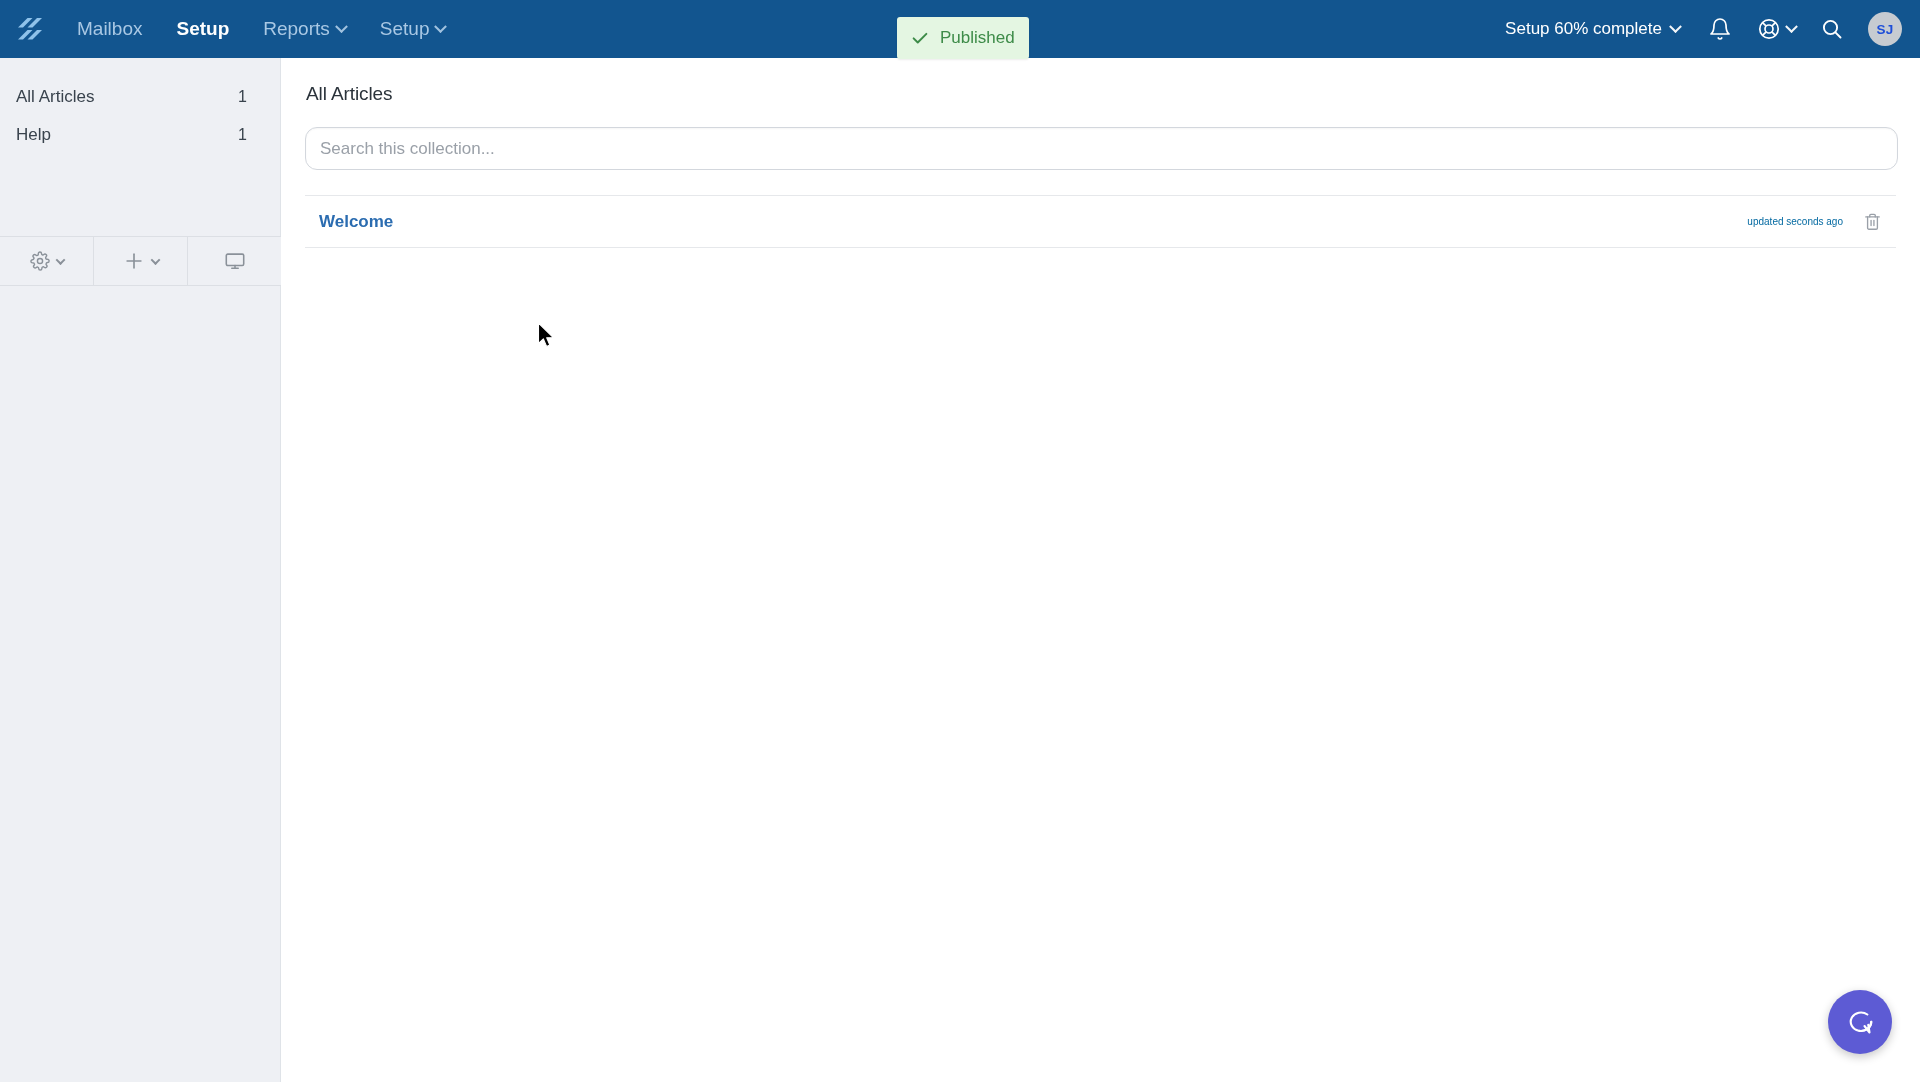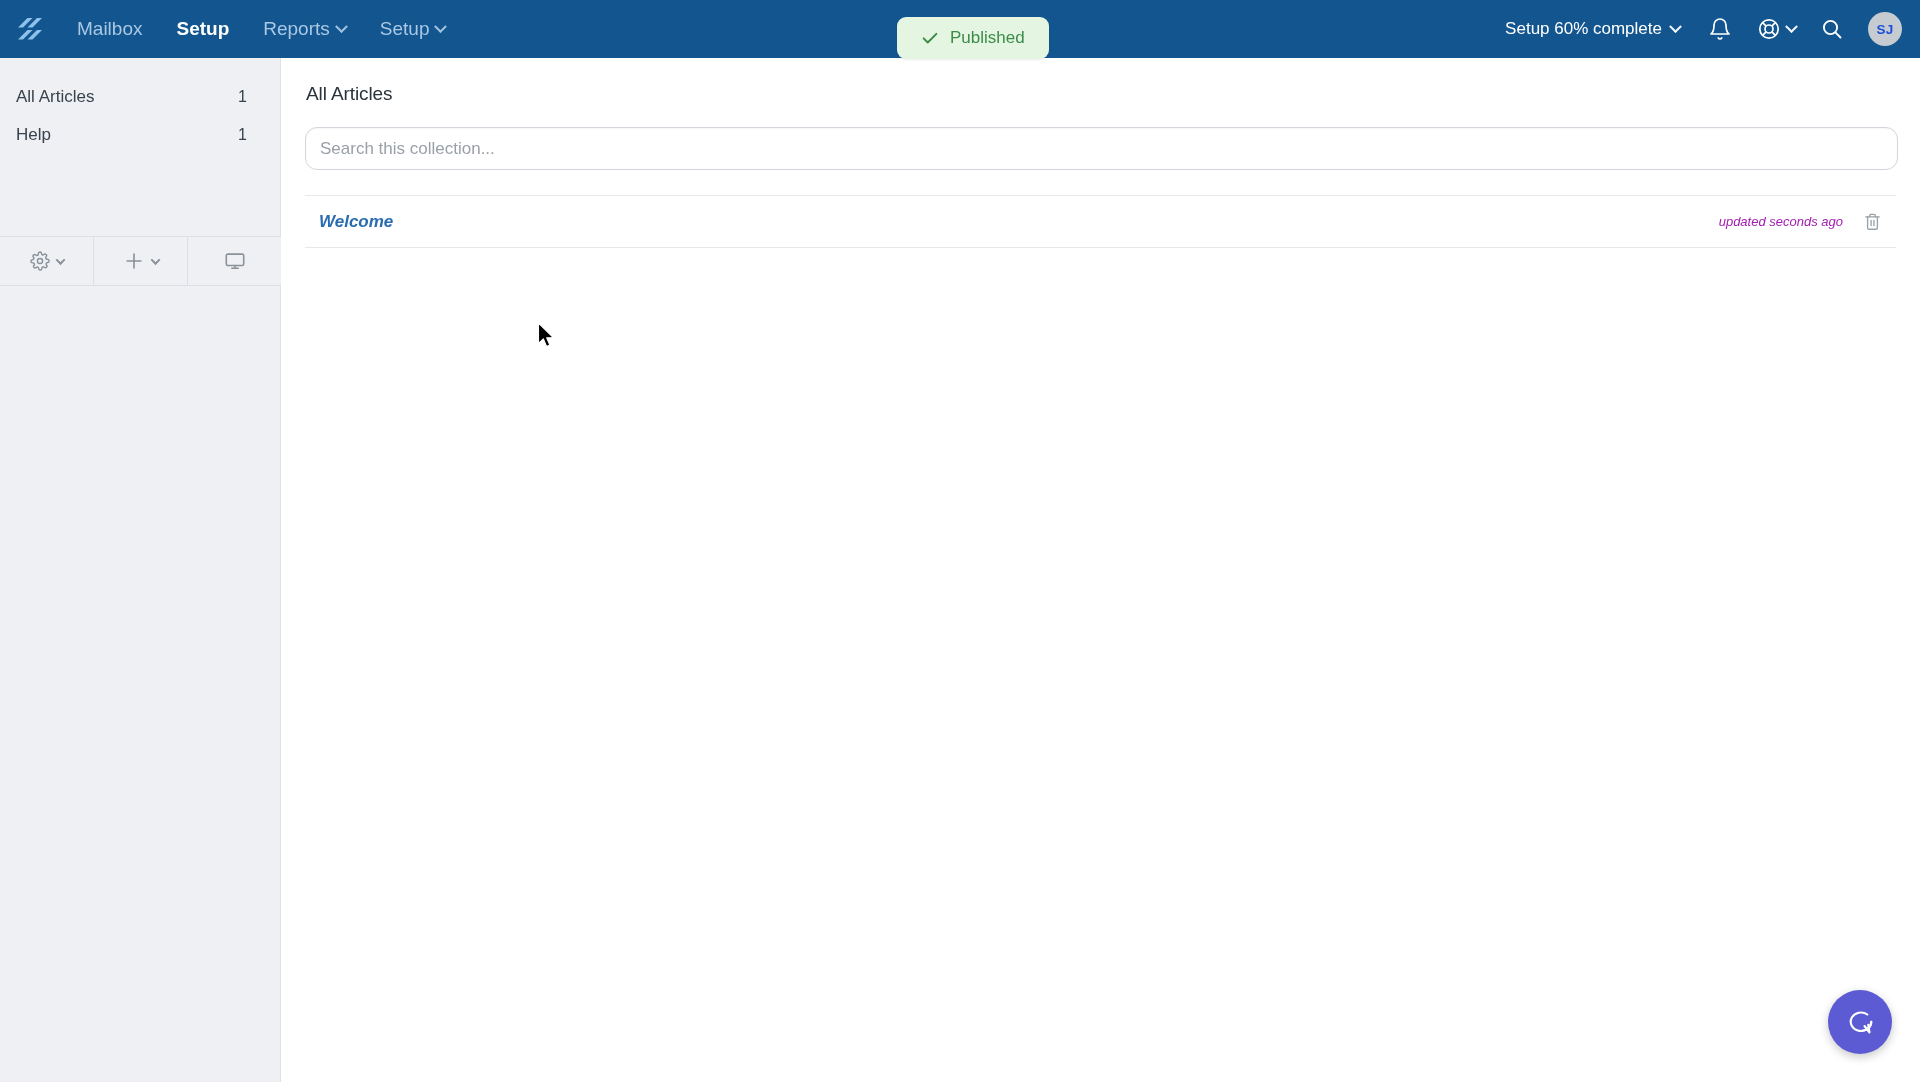--- a/index.html
+++ b/index.html
@@ -75,23 +75,23 @@
     margin-left: 10px; margin-right: 4px;
     cursor: pointer;
     letter-spacing: .3px;
   }
 
   
   .toast {
     position: absolute;
     left: 897px; top: 17px;
     height: 42px;
-    padding: 0 24px;
+    padding: 0 14px;
     background: #e4f6e2;
-    border-radius: 9px;
+    border-radius: 3px;
     display: flex; align-items: center; gap: 11px;
     z-index: 80;
     box-shadow: 0 1px 2px rgba(0,0,0,.08);
   }
   .toast-label { color: #3d8b48; font-size: 17px; }
   .check-icon { display:block; }
 
   
   .sidebar {
     position: absolute;
@@ -164,38 +164,37 @@
     outline: none;
     font-family: "Liberation Sans", sans-serif;
     box-shadow: inset 0 1px 2px rgba(0,0,0,.04);
     background: #ffffff;
   }
   .search-input::placeholder { color: #9aa0a8; }
 
   .articles {
     margin: 25px 24px 0 24px;
     border-top: 1px solid #e6e8eb;
-    font-style: italic;
   }
   .article-row {
     height: 52px;
     display: flex; align-items: center;
     border-bottom: 1px solid #e6e8eb;
     padding: 0 14px 0 14px;
   }
   .article-title {
     font-size: 17px; color: #2b6cb0;
     font-weight: bold;
     cursor: pointer;
   }
   .article-right {
     margin-left: auto;
     display: flex; align-items: center; gap: 20px;
   }
-  .article-meta { font-size: 13px; color: #a21caf; }
+  .article-meta { font-size: 10px; color: #0369a1; }
   .trash-btn { cursor: pointer; display: flex; align-items: center; }
 
   
   .beacon {
     position: absolute;
     right: 28px; bottom: 28px;
     width: 64px; height: 64px;
     border-radius: 50%;
     background: #5d5bd4;
     display: flex; align-items: center; justify-content: center;

